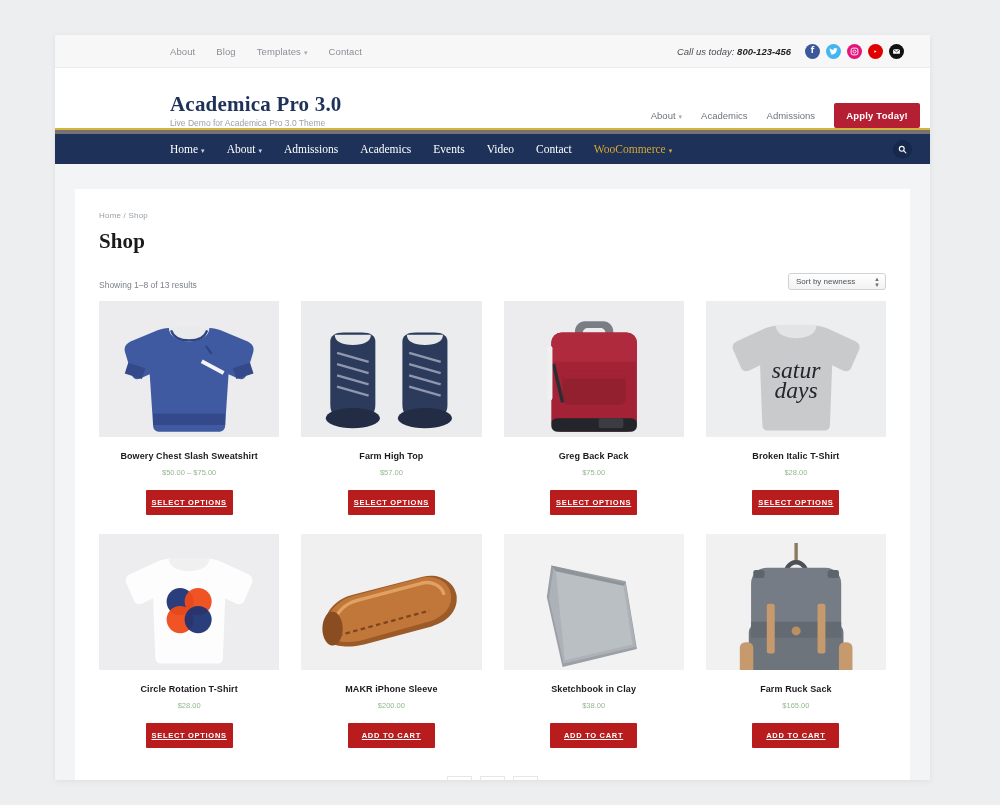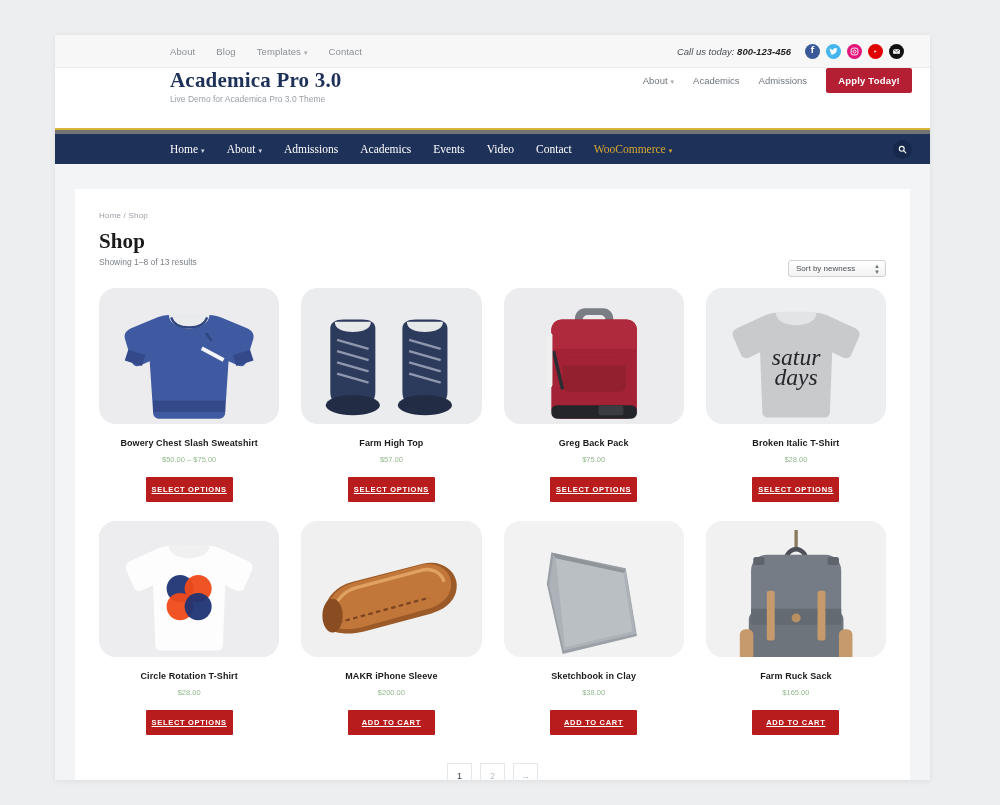--- a/index.html
+++ b/index.html
@@ -44,22 +44,22 @@
   .soc {
     width: 15px; height: 15px; border-radius: 50%;
     display: flex; align-items: center; justify-content: center;
     color: #fff; font-size: 8px; font-weight: bold;
     font-family: "DejaVu Sans", sans-serif; line-height: 1;
   }
 
   
   .logobar {
     height: 62px; background: #fff;
-    display: flex; align-items: flex-start;
-    padding: 0 18px 0 0;
+    display: flex; align-items: flex-end;
+    padding: 0 10px 0 0;
     border-bottom: 2px solid #d8b43a;
   }
   .brand { margin-left: 115px; }
   .brand h1 {
     font-family: "Liberation Serif", serif;
     font-size: 21px; color: #1e3159; font-weight: bold;
     letter-spacing: .2px; line-height: 1.15;
   }
   .brand .tagline { font-size: 8.5px; color: #9aa0a6; margin-top: 2px; }
   .headnav { margin-left: auto; display: flex; align-items: center; gap: 19px; }
@@ -98,21 +98,21 @@
     background: #fff; width: 100%; height: 591px;
     padding: 22px 24px 0 24px;
   }
   .crumb { font-size: 8px; color: #9aa0a6; letter-spacing: .2px; }
   .crumb a { color: #9aa0a6; text-decoration: none; }
   h2.page-title {
     font-family: "Liberation Serif", serif;
     font-size: 21px; color: #1a1a1a; font-weight: bold;
     margin-top: 9px; letter-spacing: .1px;
   }
-  .resultrow { display: flex; align-items: flex-start; margin-top: 3px; }
+  .resultrow { display: flex; align-items: flex-end; margin-top: 16px; }
   .results { font-size: 8.5px; color: #7d8288; }
   .sortwrap { margin-left: auto; }
   .sortsel {
     font-size: 8px; color: #4c5156;
     border: 1px solid #cfd2d5; border-radius: 3px;
     background: linear-gradient(#fff,#f2f2f2);
     padding: 3px 18px 3px 7px;
     position: relative; display: inline-block;
     min-width: 98px;
   }
@@ -125,21 +125,21 @@
   .grid {
     display: grid;
     grid-template-columns: repeat(4, 1fr);
     column-gap: 22px;
     row-gap: 0;
     margin-top: 11px;
   }
   .prod { text-align: center; }
   .thumb {
     width: 100%; height: 136px; background: #eceef0;
-    position: relative; overflow: hidden; border-radius: 17px;
+    position: relative; overflow: hidden;
   }
   .ptitle {
     font-size: 9px; font-weight: bold; color: #1a1a1a;
     margin-top: 14px; letter-spacing: .1px;
   }
   .pprice { font-size: 7.5px; color: #93b88f; margin-top: 7px; }
   .pbtn {
     display: inline-block; margin-top: 13px;
     background: #b91c1c; color: #fff;
     font-size: 7.5px; font-weight: bold; letter-spacing: .7px;

